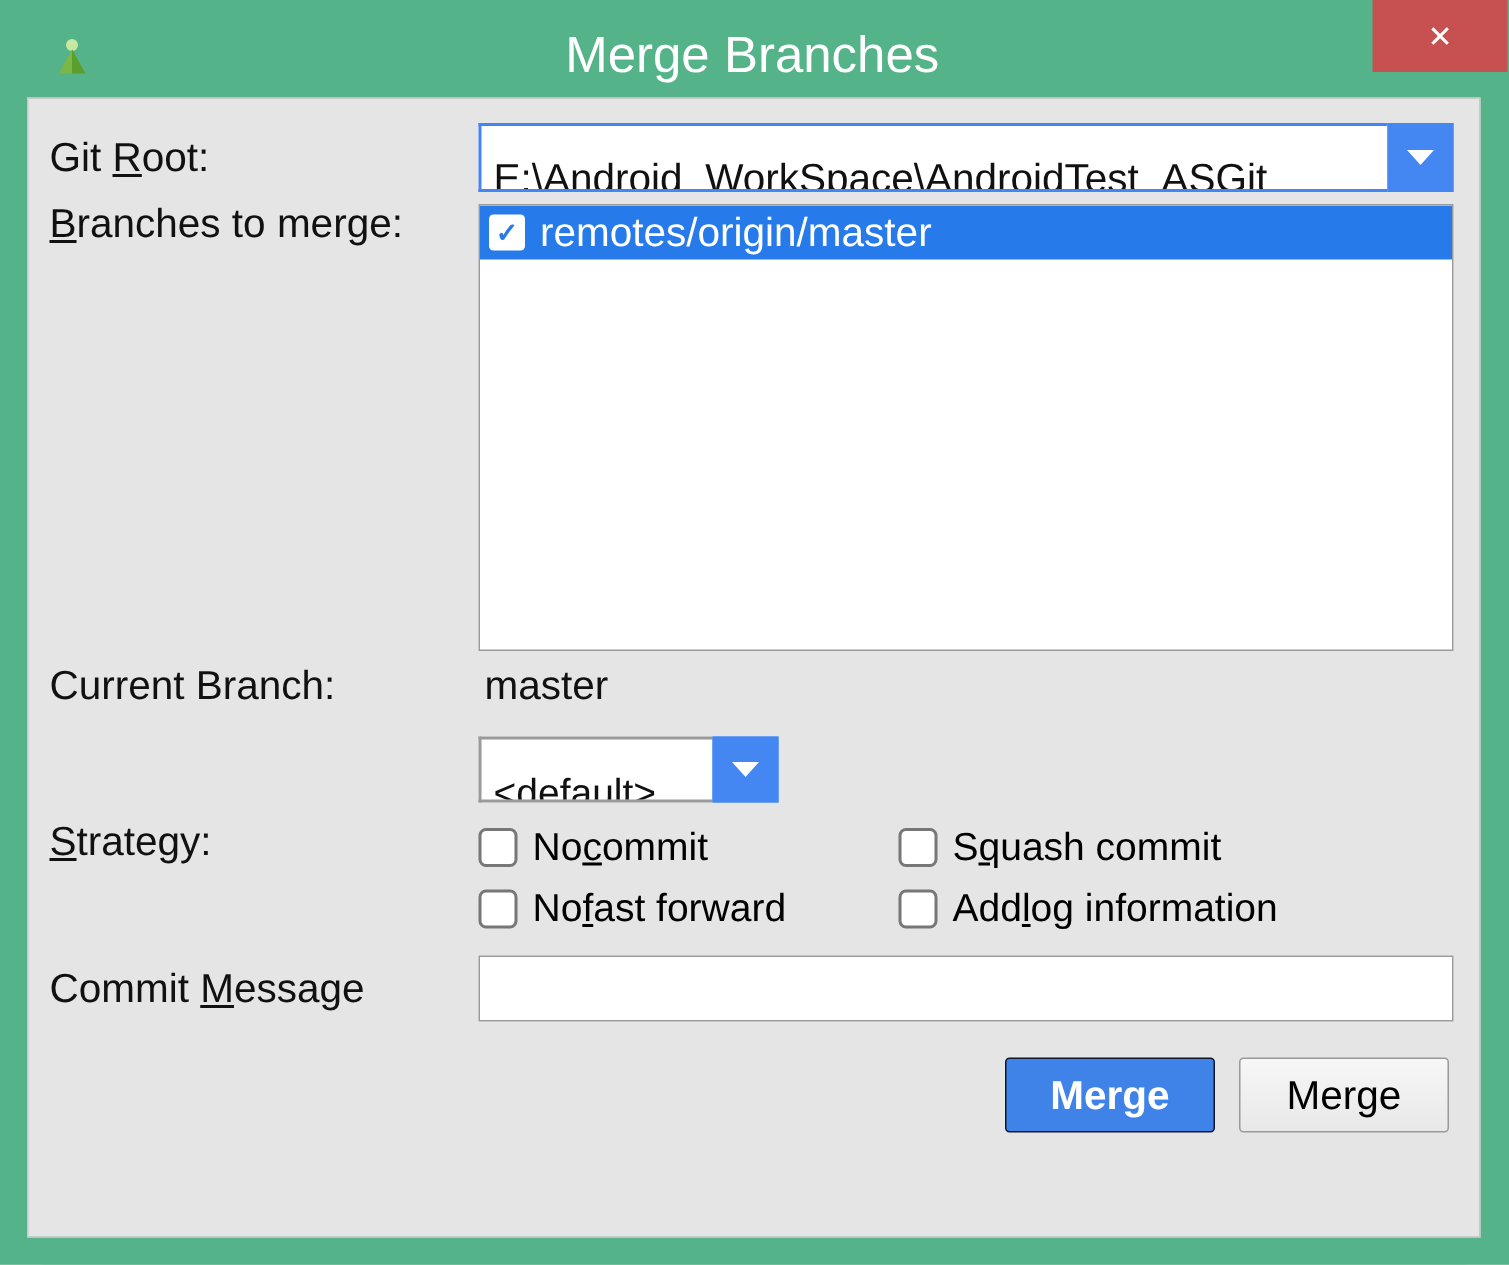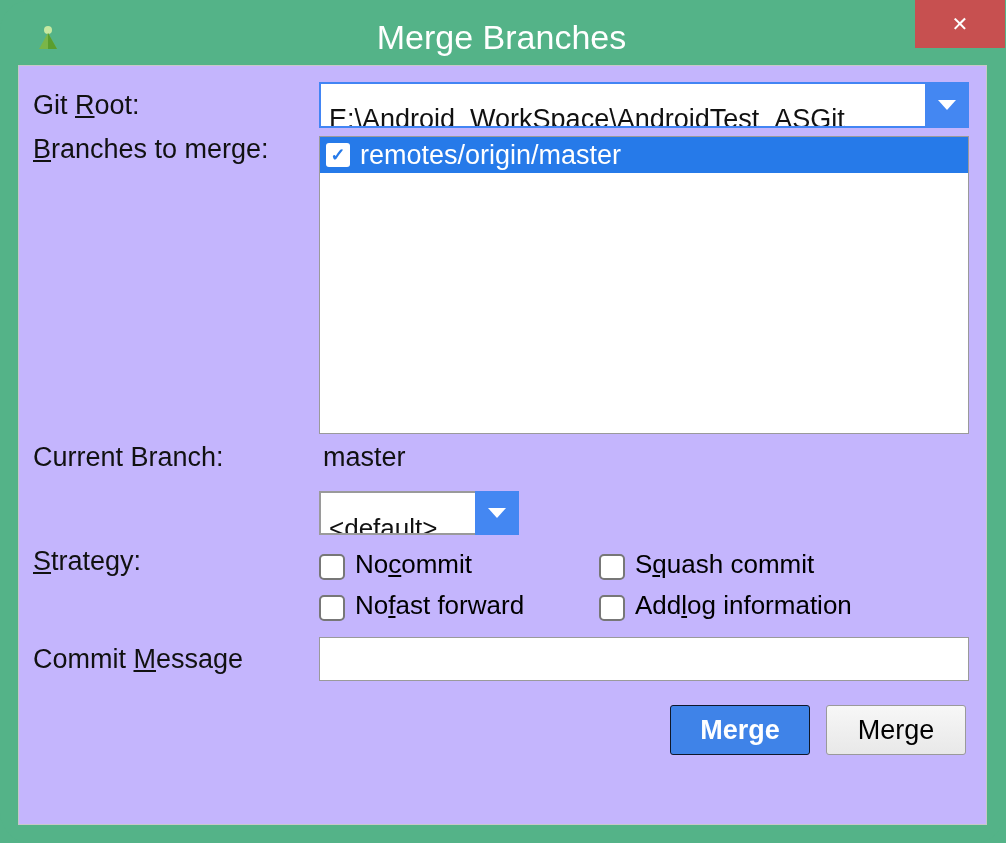--- a/index.html
+++ b/index.html
@@ -43,21 +43,21 @@
     width: 90px; height: 48px;
     background: #c75050;
     color: #fff;
     display: flex; align-items: center; justify-content: center;
     font-size: 20px;
     cursor: pointer;
   }
   .content {
     position: absolute;
     top: 65px; left: 18px; right: 18px; bottom: 18px;
-    background: #c4b5fd;
+    background: #e5e5e5;
     border: 1px solid #c8c8c8;
     padding: 16px 10px 16px 10px;
   }
   .row {
     display: flex;
     align-items: center;
     margin-bottom: 6px;
   }
   .labelcol {
     width: 290px;
@@ -138,21 +138,21 @@
   .combo.small .combo-btn { border: 2px solid #4487f2; }
 
   .checks-grid {
     display: grid;
     grid-template-columns: 280px 320px;
     row-gap: 10px;
     margin-top: 14px;
     margin-bottom: 10px;
   }
   .check {
-    display: flex; align-items: flex-end;
+    display: flex; align-items: center;
     font-size: 26px;
     cursor: pointer;
   }
   .check .box {
     width: 26px; height: 26px;
     border: 2px solid #777;
     border-radius: 5px;
     background: #fff;
     margin-right: 10px;
   }

